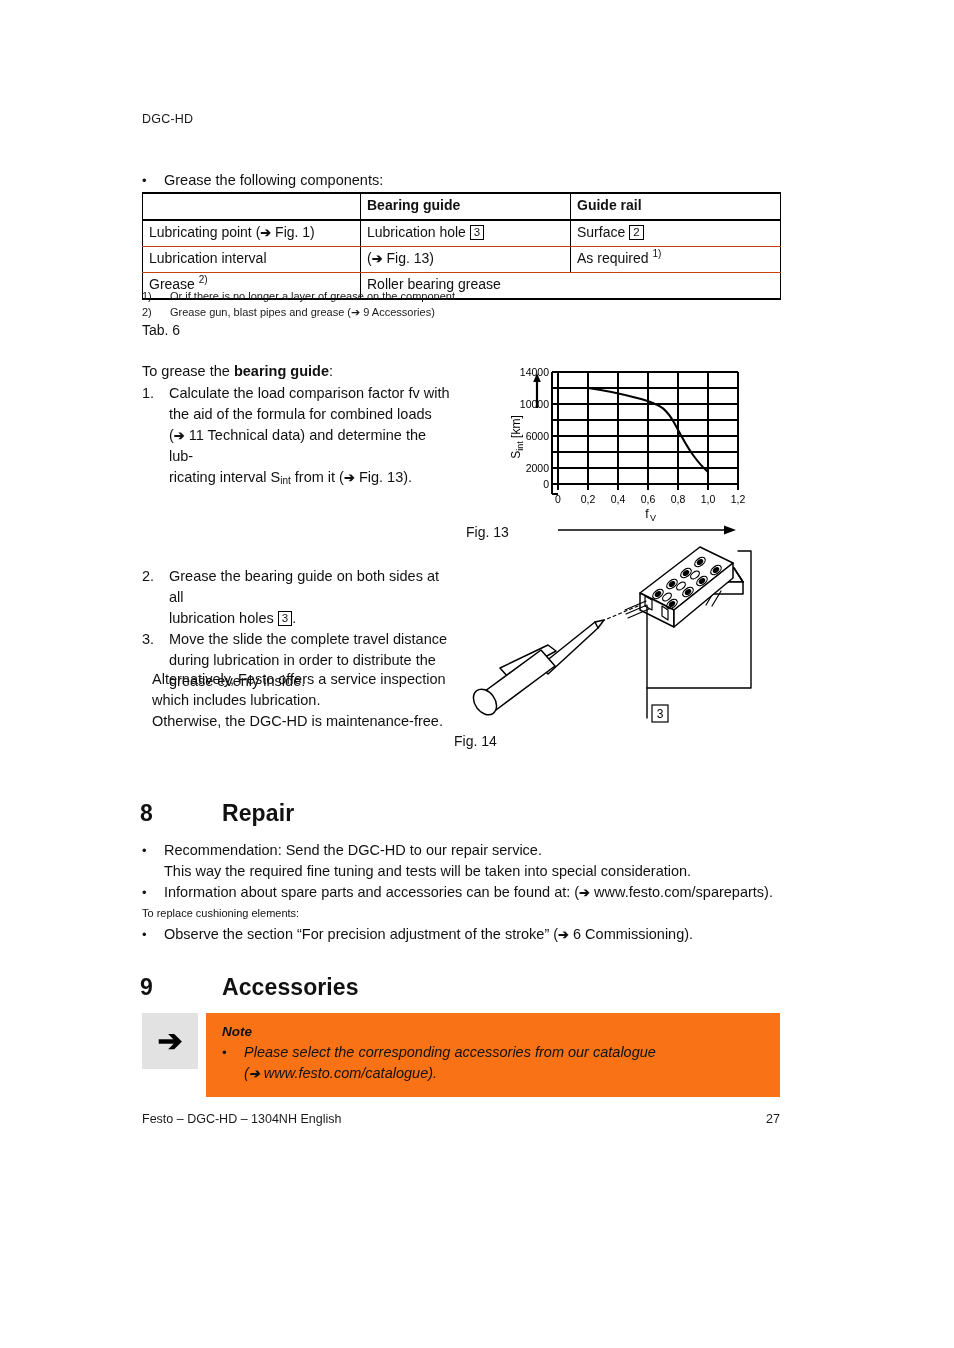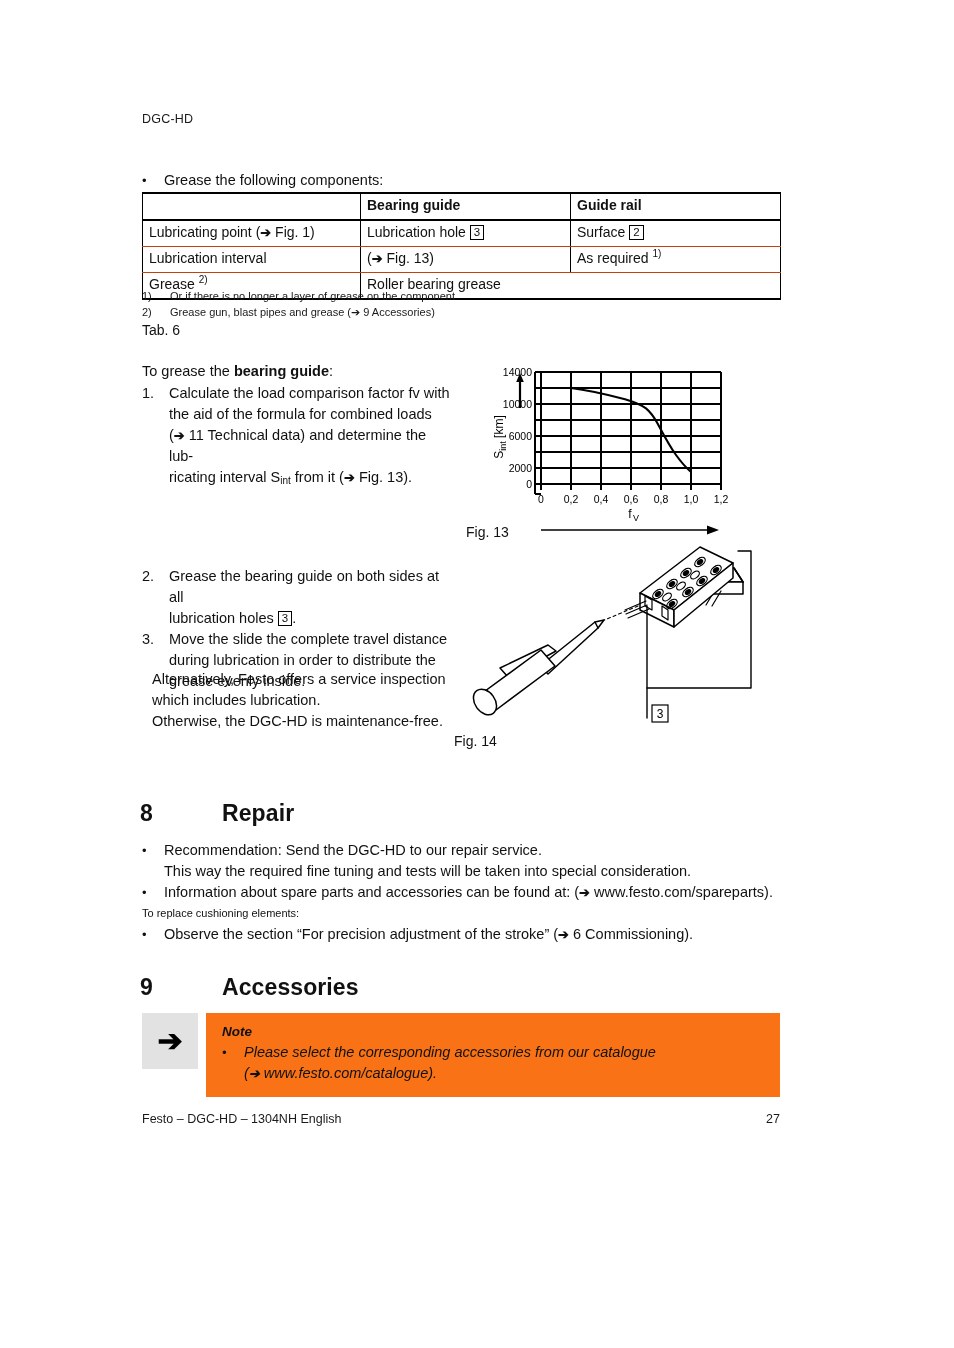--- a/index.html
+++ b/index.html
@@ -193,21 +193,21 @@
     left: 152px;
     top: 669px;
     width: 320px;
     font-size: 14.5px;
     line-height: 21px;
   }
 
   
   .fig13 {
     position: absolute;
-    left: 473px;
+    left: 490px;
     top: 362px;
     width: 300px;
     height: 175px;
   }
   .fig13 svg { display: block; }
   .fig-caption {
     font-size: 14px;
     line-height: 18px;
   }
   .cap13 {

